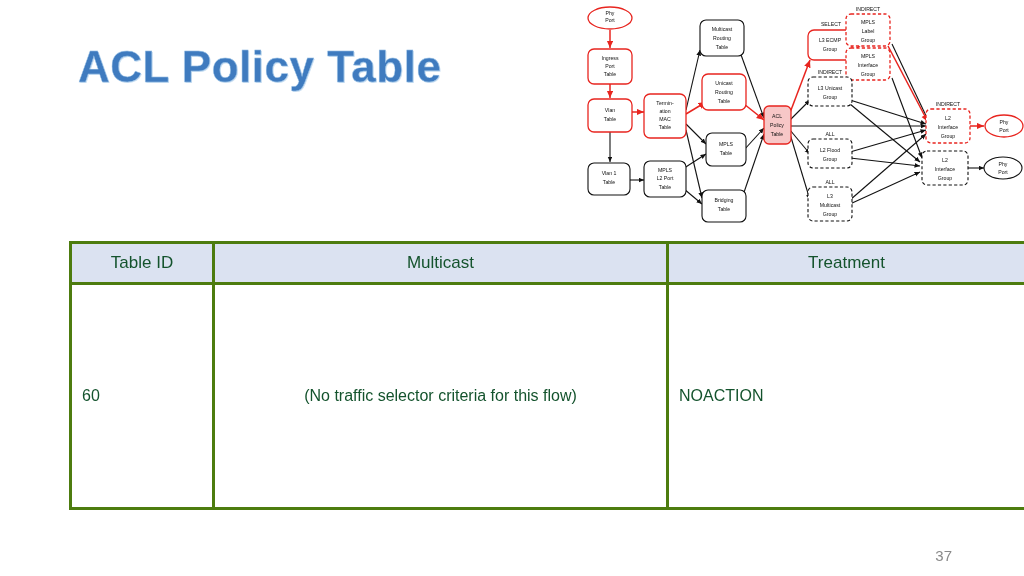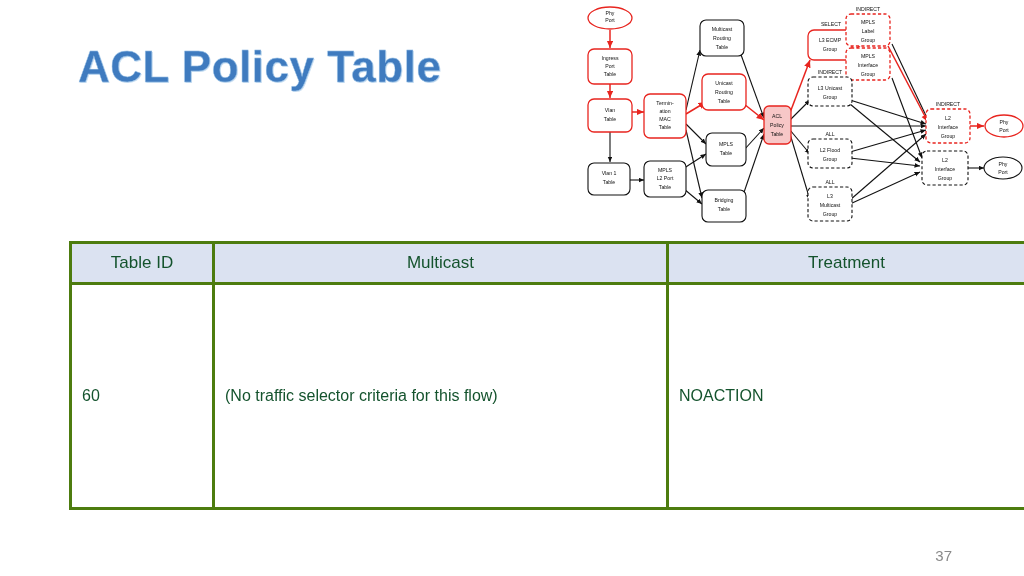--- a/index.html
+++ b/index.html
@@ -27,21 +27,21 @@
     font-size:16px;color:#14532d;
     padding:0 10px;
     vertical-align:middle;
   }
   #acl-table thead th{
     background:#dbe2f1;height:38px;text-align:center;font-size:17px;
     border-bottom:2px solid #8d8d8d;
   }
   #acl-table tbody td{height:222px;}
   .col-id{width:120px;}
-  .col-sel{width:431px;text-align:left;}
+  .col-sel{width:431px;text-align:center;}
   .col-trt{width:335px;text-align:left;}
   
   #page-number{
     position:absolute;right:72px;bottom:12px;
     font-size:15px;color:#8a8a8a;
   }
   
   #pipeline-diagram{
     position:absolute;left:578px;top:2px;width:446px;height:228px;
   }

